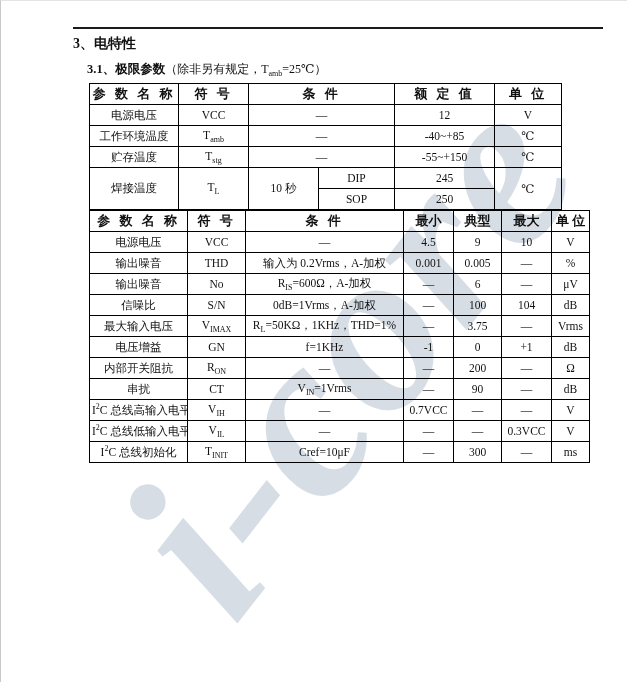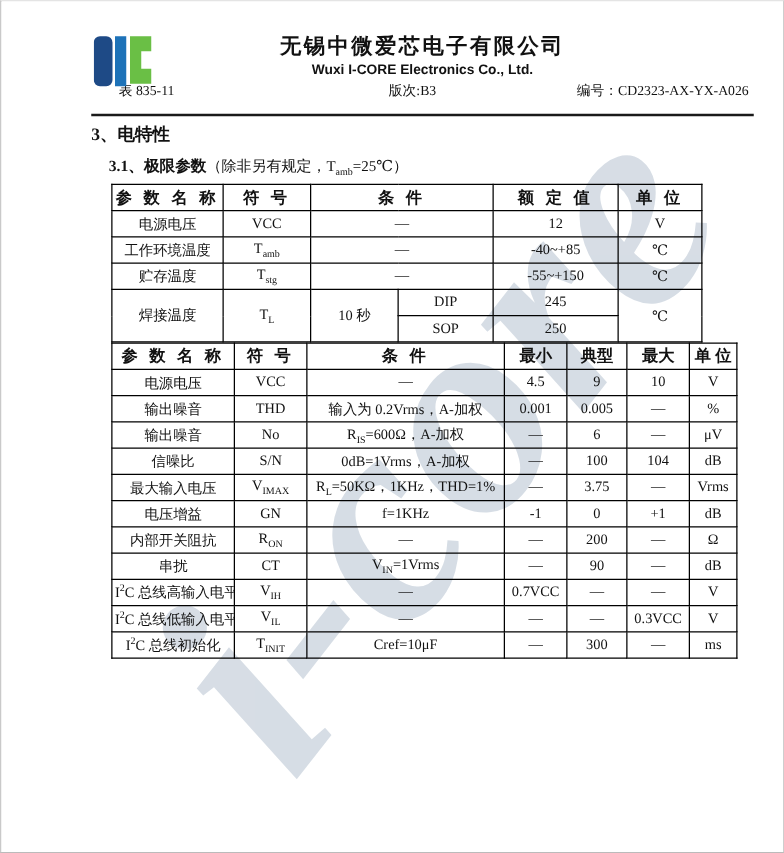--- a/index.html
+++ b/index.html
@@ -71,36 +71,20 @@
 </style>
 </head>
 <body>
 
 <div class="page">
 
   <div class="watermark">i-core</div>
 
   <div class="content">
 
-    <div class="hdr">
-      <svg class="logo" viewBox="0 0 48 44">
-        <rect x="0" y="2" width="15" height="40" rx="5" fill="#1e4a86"></rect>
-        <rect x="17" y="2" width="9" height="40" fill="#1d72b8"></rect>
-        <path d="M29 2 h17 v12 h-8 v14 h8 v12 h-17 z" fill="#6abf45"></path>
-      </svg>
-      <div class="hdr-center">
-        <div class="company-cn">无锡中微爱芯电子有限公司</div>
-        <div class="company-en">Wuxi I-CORE Electronics Co., Ltd.</div>
-      </div>
-      <div class="meta-row">
-        <span class="meta-left">表 835-11</span>
-        <span class="meta-mid">版次:B3</span>
-        <span class="meta-right">编号：CD2323-AX-YX-A026</span>
-      </div>
-    </div>
     <hr class="hdr-rule">
 
     <div class="sec-title">3、电特性</div>
 
     <div class="sub-title">
       <b><span>3.1、</span><span>极限参数</span></b><span class="sub-note">（除非另有规定，T<sub>amb</sub>=25℃）</span>
     </div>
 
     <table class="t1">
       <colgroup>

